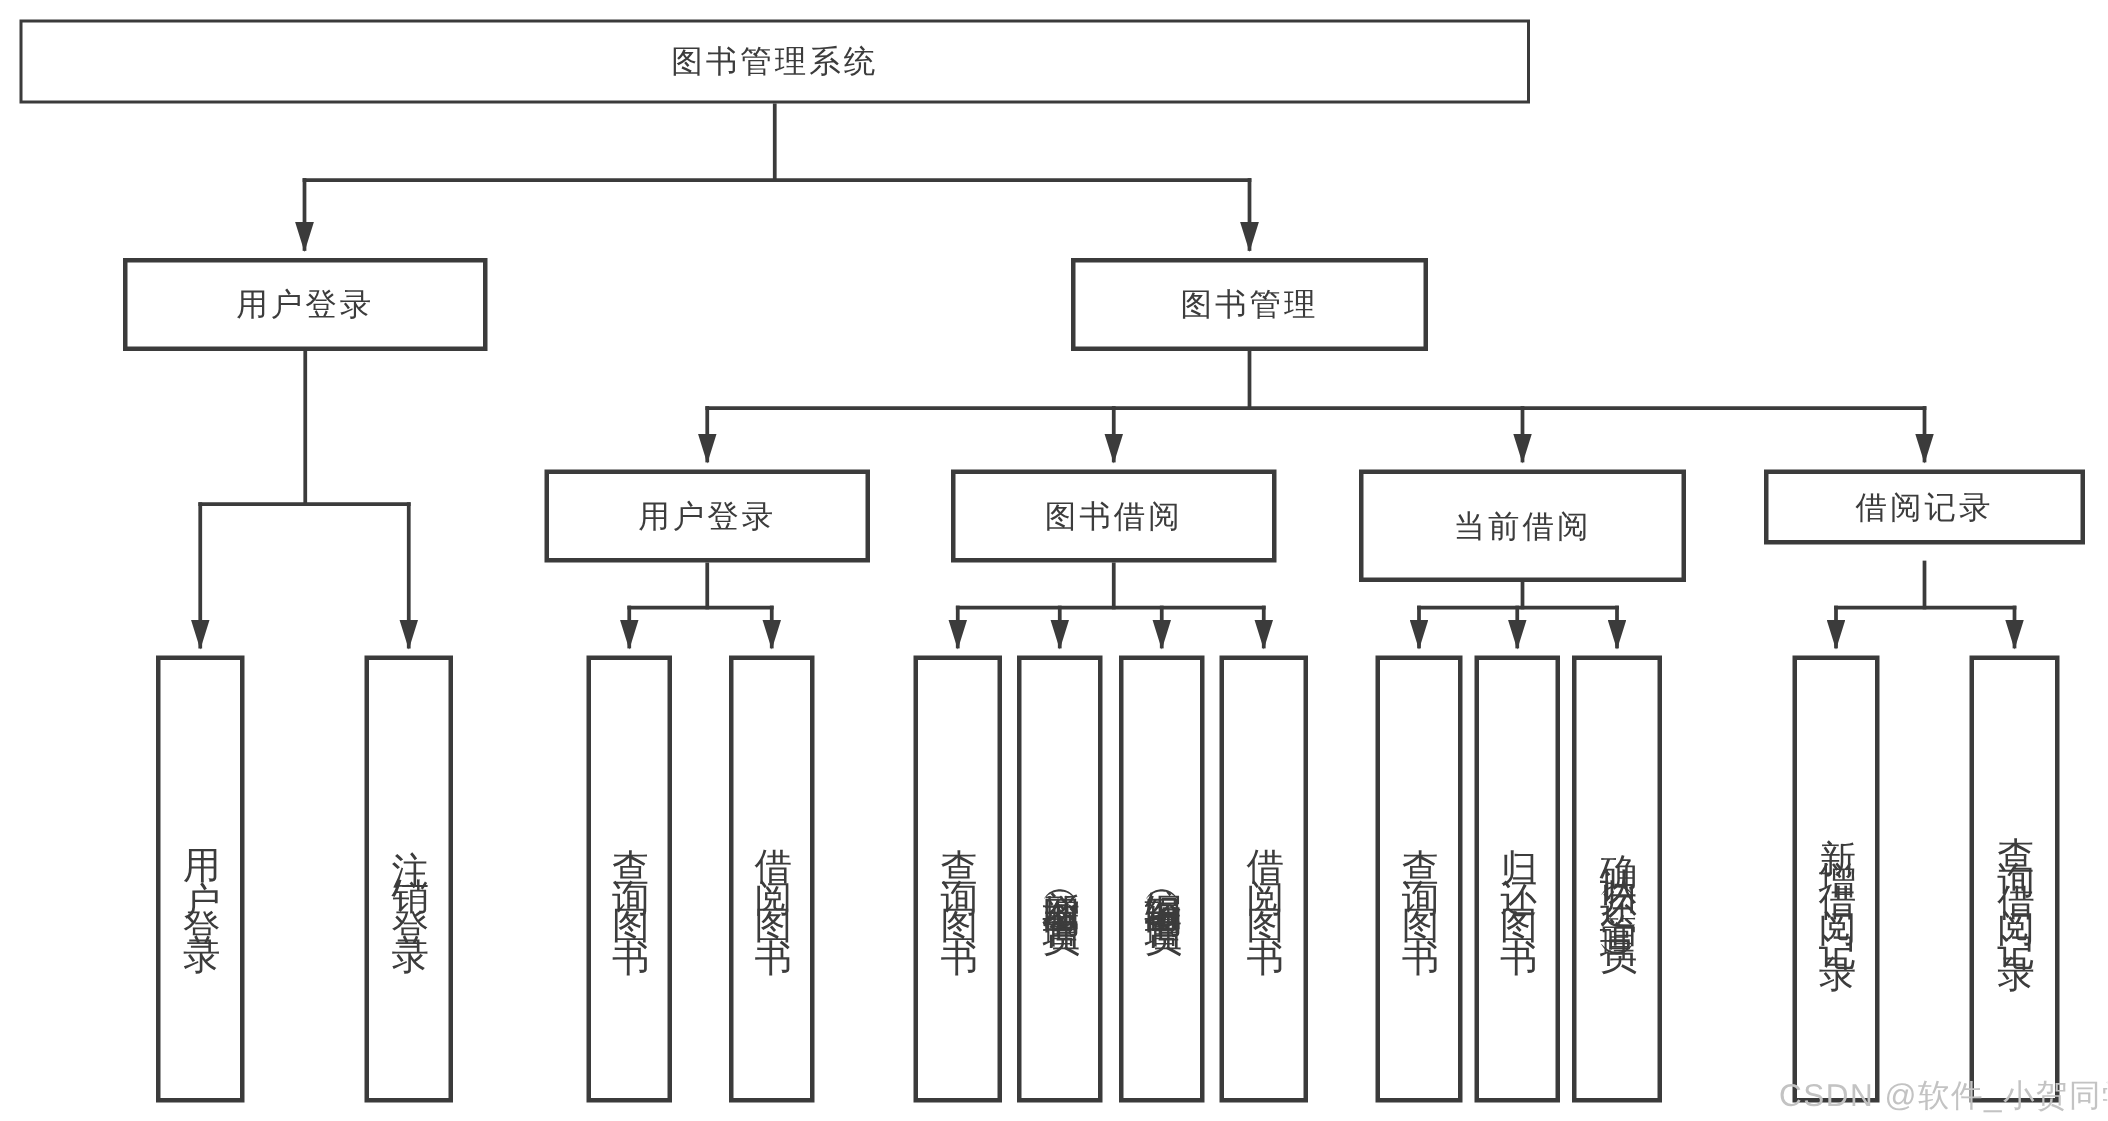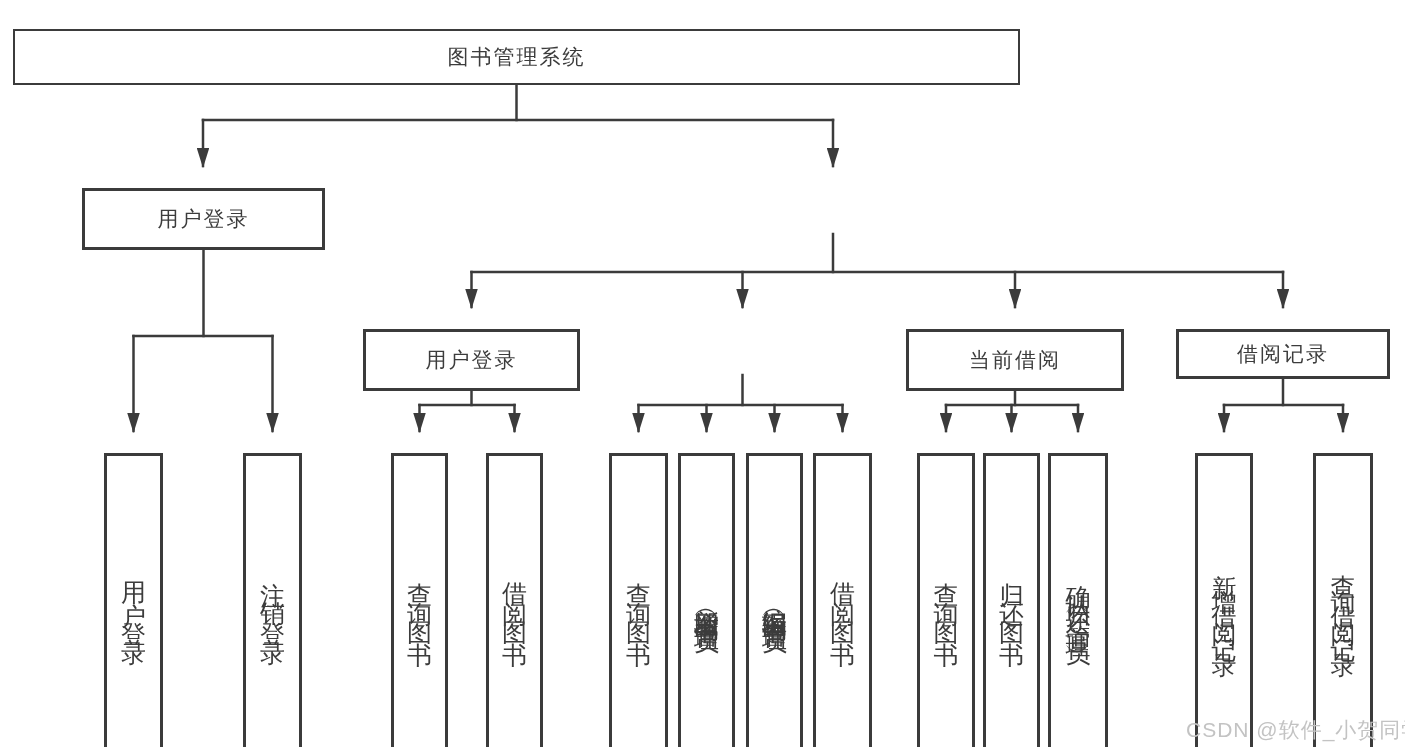--- a/index.html
+++ b/index.html
@@ -15,21 +15,20 @@
     position:absolute;
     box-sizing:border-box;
     border:3px solid #3b3b3b;
     background:#ffffff;
     display:flex;align-items:center;justify-content:center;
     color:#3c3c3c;
     font-size:21px;
     font-weight:500;
     letter-spacing:2px;
     z-index:2;
-    margin-top:16px;
   }
   .node.root{border-width:2.5px;}
   .vtext{
     writing-mode:vertical-rl;
     text-orientation:mixed;
     font-size:25px;
     line-height:1;
     white-space:nowrap;
   }
   .sp4{letter-spacing:20px;}
@@ -106,25 +105,31 @@
     </g>
   </svg>
 
   <div class="node root" style="left:13px;top:13px;width:1007px;height:56px">
     <span>图书管理系统</span>
   </div>
 
   <div class="node" style="left:82px;top:172px;width:243px;height:62px">
     <span>用户登录</span>
   </div>
+  <div class="node" style="left:714px;top:172px;width:238px;height:62px">
+    <span>图书管理</span>
+  </div>
 
   <div class="node" style="left:363px;top:313px;width:217px;height:62px">
     <span>用户登录</span>
   </div>
-  <div class="node" style="left:906px;top:313px;width:218px;height:62px">
+  <div class="node" style="left:634px;top:313px;width:217px;height:62px">
+    <span>图书借阅</span>
+  </div>
+  <div class="node" style="left:906px;top:313px;width:218px;height:75px">
     <span>当前借阅</span>
   </div>
   <div class="node" style="left:1176px;top:313px;width:214px;height:50px">
     <span>借阅记录</span>
   </div>
 
   <div class="node" style="left:104px;top:437px;width:59px;height:298px">
     <span class="vtext sp4">用户登录</span>
   </div>
   <div class="node" style="left:243px;top:437px;width:59px;height:298px">

